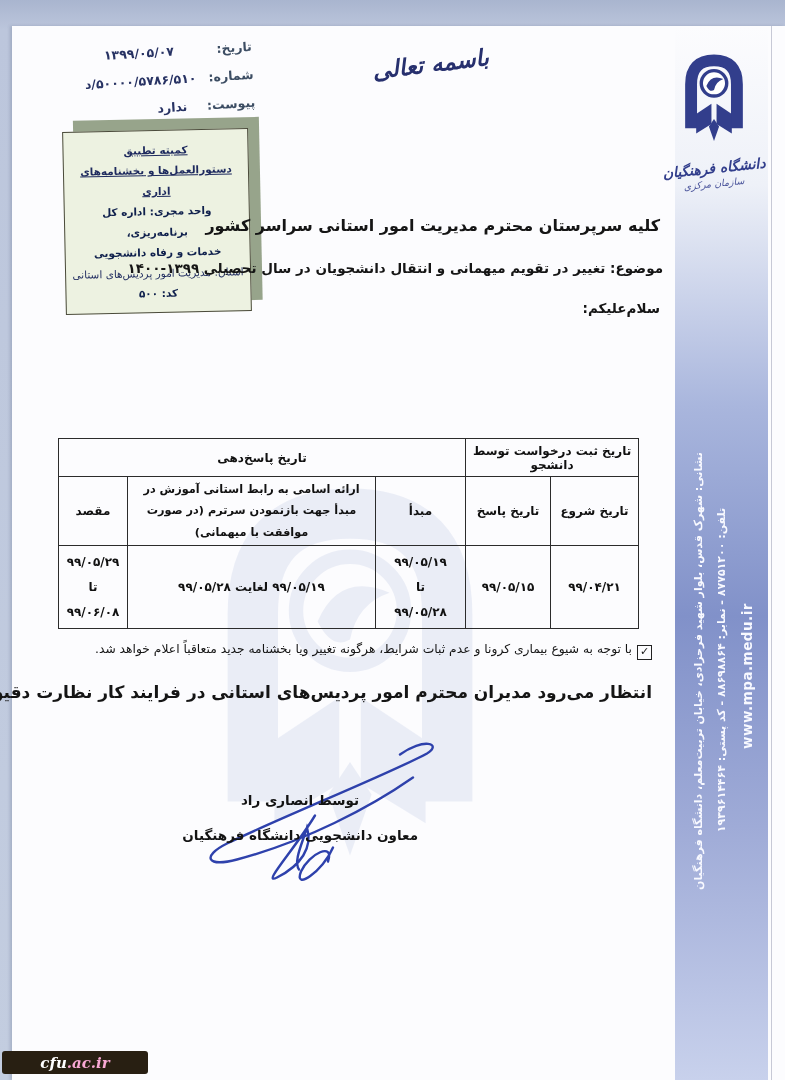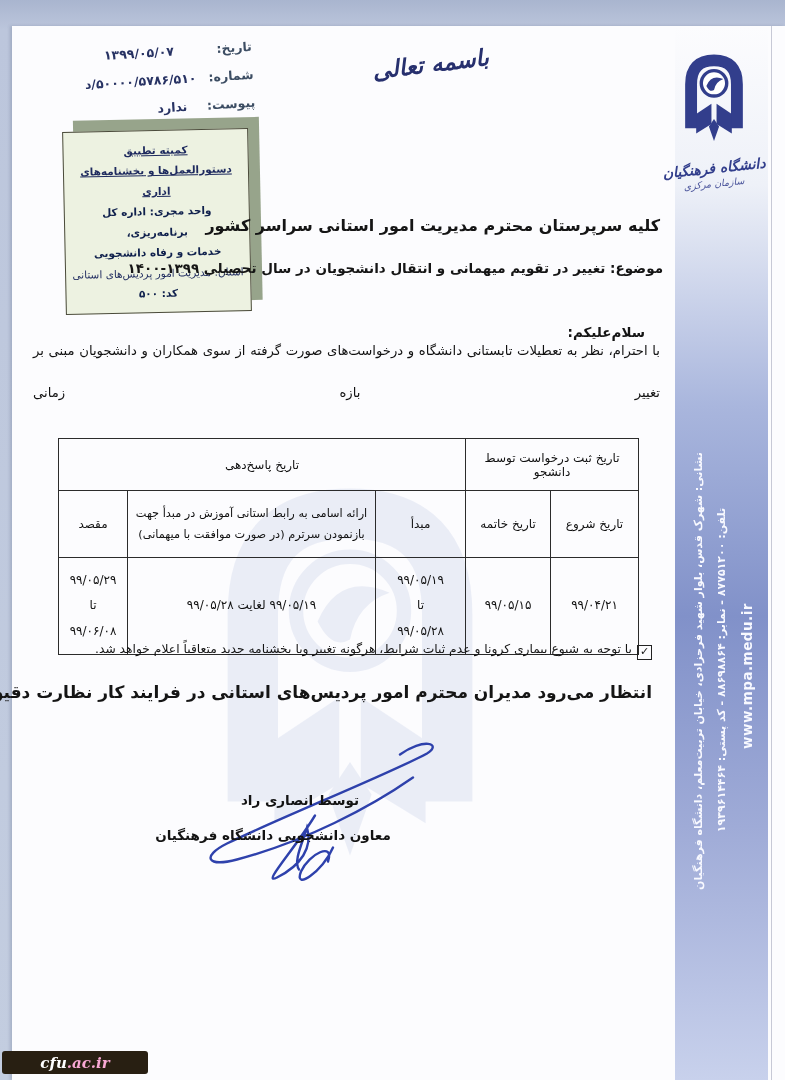--- a/index.html
+++ b/index.html
@@ -76,54 +76,54 @@
     padding:9px 6px 8px 6px;text-align:center;direction:rtl;
     color:#1e2a5e;font-size:10.5px;line-height:1.95;
   }
   .stamp .u{text-decoration:underline;font-weight:bold;}
   .stamp .b{font-weight:bold;color:#10214d;}
 
   
   .line{position:absolute;direction:rtl;color:#151515;}
   .addressee{right:125px;top:216px;font-weight:bold;font-size:16px;white-space:nowrap;}
   .subject{right:122px;top:260px;font-weight:bold;font-size:13.5px;white-space:nowrap;}
-  .salutation{right:140px;top:300px;font-weight:bold;font-size:13.5px;margin-top:24px;}
+  .salutation{right:125px;top:300px;font-weight:bold;font-size:13.5px;}
   .bodywrap{position:absolute;right:125px;top:330px;width:627px;direction:rtl;
     font-size:13.2px;color:#111;}
   .bodyline{line-height:42px;text-align:justify;text-align-last:justify;}
   .bodyline.last{text-align-last:right;}
   .uphrase{text-decoration:underline;}
 
   
   table.cal{
     position:absolute;left:58px;top:438px;width:580px;
     border-collapse:collapse;direction:rtl;
     font-size:12px;color:#111;table-layout:fixed;
   }
   table.cal td,table.cal th{
     border:1.4px solid #2b2b2b;text-align:center;vertical-align:middle;
-    font-weight:normal;padding:9px 3px;
+    font-weight:bold;padding:2px 3px;
   }
   tr.r1 td{height:33px;}
   tr.r2 td{height:48px;}
   tr.r3 td{height:78px;line-height:2.1;}
   td.small{font-size:11.3px;line-height:1.9;}
 
   
   .note{right:133px;top:642px;font-size:12.3px;white-space:nowrap;margin-left:8px;}
   .cbx{display:inline-block;width:13px;height:13px;border:1.4px solid #222;
     font-size:11px;line-height:12px;text-align:center;vertical-align:-2px;margin-left:5px;
     font-weight:bold;}
   .expect{right:133px;top:682px;font-weight:bold;font-size:17px;white-space:nowrap;}
 
   
   .sig-scribble{position:absolute;left:165px;top:728px;width:290px;height:168px;pointer-events:none;}
   .sig-name{position:absolute;left:160px;top:792px;width:280px;text-align:center;
     font-weight:bold;font-size:13.5px;color:#131313;direction:rtl;}
-  .sig-title{position:absolute;left:128px;top:827px;width:290px;text-align:center;
+  .sig-title{position:absolute;left:128px;top:827px;width:290px;
     font-weight:bold;font-size:13.5px;color:#131313;direction:rtl;}
 
   
   .badge{
     position:absolute;left:2px;top:1051px;width:146px;height:23px;
     background:#281f12;border-radius:3px;
     display:flex;align-items:center;justify-content:center;
     font-style:italic;font-weight:bold;font-size:15px;direction:ltr;
     font-family:"DejaVu Serif",serif;
   }
@@ -194,39 +194,38 @@
   <div class="b">خدمات و رفاه دانشجویی</div>
   <div>استان: مدیریت امور پردیس‌های استانی</div>
   <div class="b">کد: ۵۰۰</div>
 </div>
 
 <div class="line addressee">کلیه سرپرستان محترم مدیریت امور استانی سراسر کشور</div>
 <div class="line subject">موضوع: تغییر در تقویم میهمانی و انتقال دانشجویان در سال تحصیلی ۱۳۹۹-۱۴۰۰</div>
 <div class="line salutation">سلام‌علیکم:</div>
 
 <div class="bodywrap">
-  <div class="bodyline">با احترام، نظر به تعطیلات تابستانی دانشگاه و درخواست‌های صورت گرفته از سوی همکاران و دانشجویان مبنی بر تغییر بازه زمانی</div>
 </div>
 
 <table class="cal">
   <colgroup>
     <col style="width:88px">
       <col style="width:85px">
       <col style="width:90px">
     <col style="width:248px">
       <col style="width:69px">
   </colgroup>
   <tbody>
       <tr class="r1">
     <td colspan="2">تاریخ ثبت درخواست توسط دانشجو</td>
     <td colspan="3">تاریخ پاسخ‌دهی</td>
   </tr>
   <tr class="r2">
     <td>تاریخ شروع</td>
-    <td>تاریخ خاتمه</td>
+    <td>تاریخ پاسخ</td>
     <td>مبدأ</td>
     <td class="small">ارائه اسامی به رابط استانی آموزش در مبدأ جهت بازنمودن سرترم (در صورت موافقت با میهمانی)</td>
     <td>مقصد</td>
   </tr>
   <tr class="r3">
     <td>۹۹/۰۴/۲۱</td>
     <td>۹۹/۰۵/۱۵</td>
     <td>
       <div>۹۹/۰۵/۱۹</div>
       <div>تا</div>

